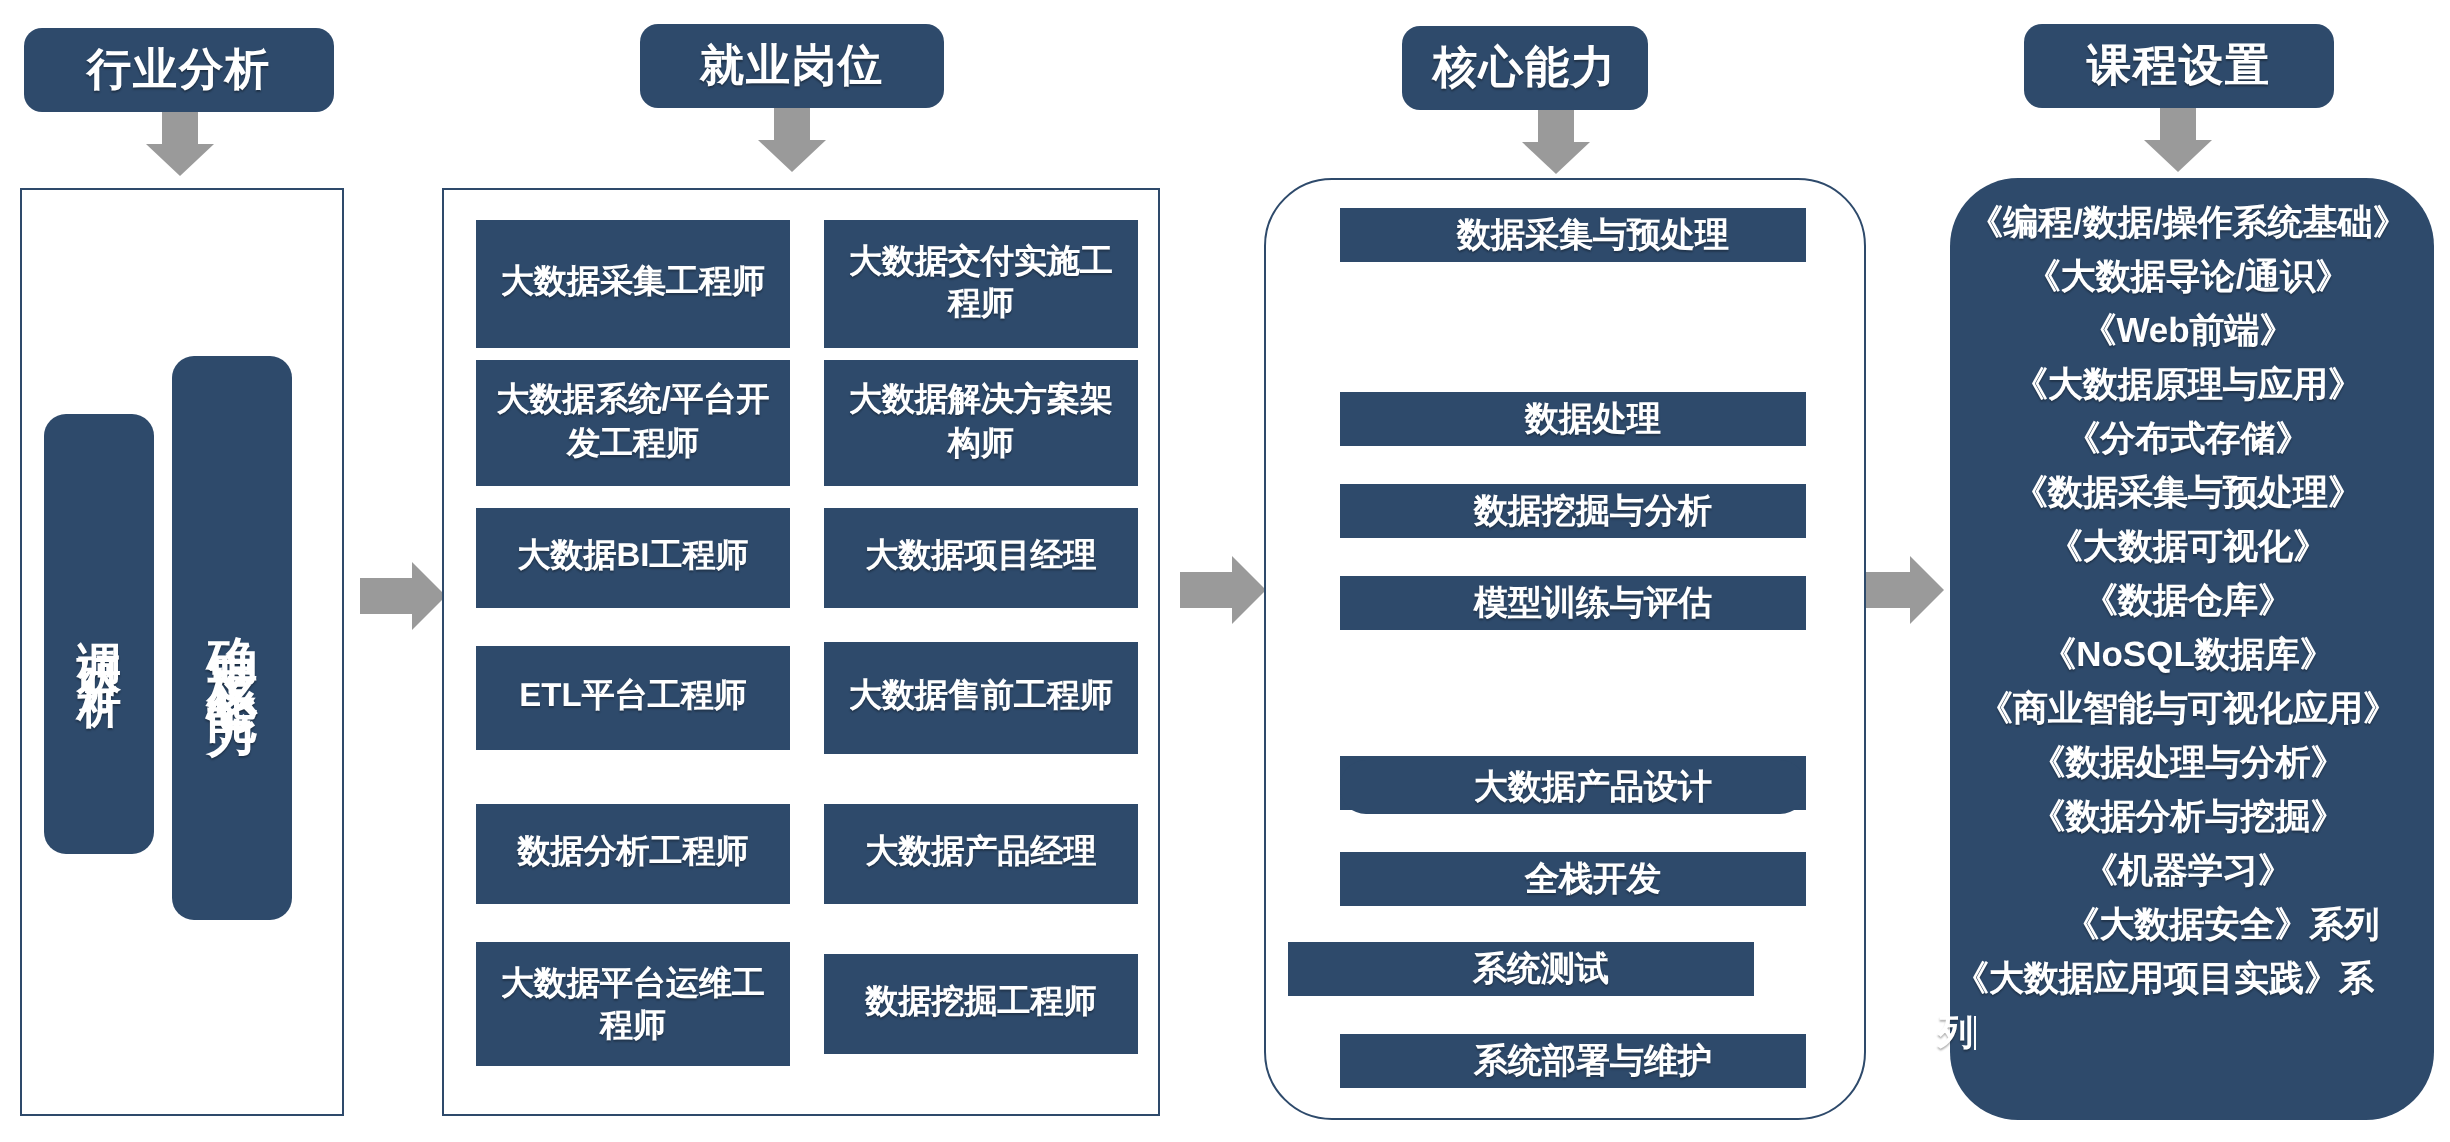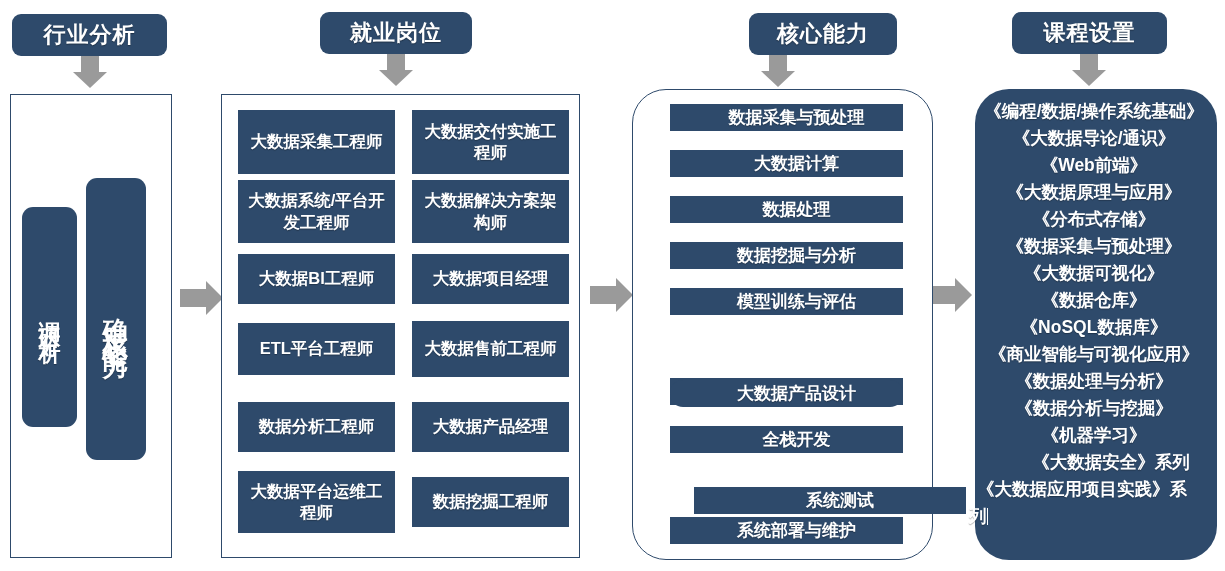--- a/index.html
+++ b/index.html
@@ -132,21 +132,21 @@
 <body>
 
 <div class="stage">
 
   <div class="hdr" style="left:320px;top:12px;width:152px;">
     <span>就业岗位</span>
   </div>
   <div class="hdr" style="left:12px;top:14px;width:155px;">
     <span>行业分析</span>
   </div>
-  <div class="hdr" style="left:701px;top:13px;width:148px;margin-left:48px;">
+  <div class="hdr" style="left:701px;top:13px;width:123px;">
     <span>核心能力</span>
   </div>
   <div class="hdr" style="left:1012px;top:12px;width:155px;">
     <span>课程设置</span>
   </div>
 
   <div class="downarrow" style="left:73px;top:56px;">
     <div class="shaft"></div>
     <div class="head"></div>
   </div>
@@ -226,42 +226,39 @@
     <div class="chip job" style="left:412px;top:477px;width:157px;height:50px;">
       <span>数据挖掘工程师</span>
     </div>
   </div>
 
   <div class="panel-round" style="left:632px;top:89px;width:301px;height:471px;"></div>
 
   <div class="chip ability" style="left:670px;top:104px;width:233px;">
     <span>数据采集与预处理</span>
   </div>
-  <div class="chip ability" style="left:670px;top:150px;width:233px;">
-    <span>大数据计算</span>
-  </div>
   <div class="chip ability" style="left:670px;top:196px;width:233px;">
     <span>数据处理</span>
   </div>
   <div class="chip ability" style="left:670px;top:242px;width:233px;">
     <span>数据挖掘与分析</span>
   </div>
   <div class="chip ability" style="left:670px;top:288px;width:233px;">
     <span>模型训练与评估</span>
   </div>
   <div class="chip ability" style="left:670px;top:334px;width:233px;margin-top:44px;">
     <span>大数据可视化</span>
   </div>
   <div class="chip ability" style="left:670px;top:380px;width:233px;border-radius:13px;">
     <span>大数据产品设计</span>
   </div>
   <div class="chip ability" style="left:670px;top:426px;width:233px;">
     <span>全栈开发</span>
   </div>
-  <div class="chip ability" style="left:694px;top:471px;width:272px;margin-top:16px;">
+  <div class="chip ability" style="left:644px;top:471px;width:233px;">
     <span>系统测试</span>
   </div>
   <div class="chip ability" style="left:670px;top:517px;width:233px;">
     <span>系统部署与维护</span>
   </div>
 
   <div class="panel-filled" style="left:975px;top:89px;width:242px;height:471px;"></div>
 
   <div id="courses" style="left:963px;top:98px;width:262px;">
     <div class="course-line">《编程/数据/操作系统基础》</div>

